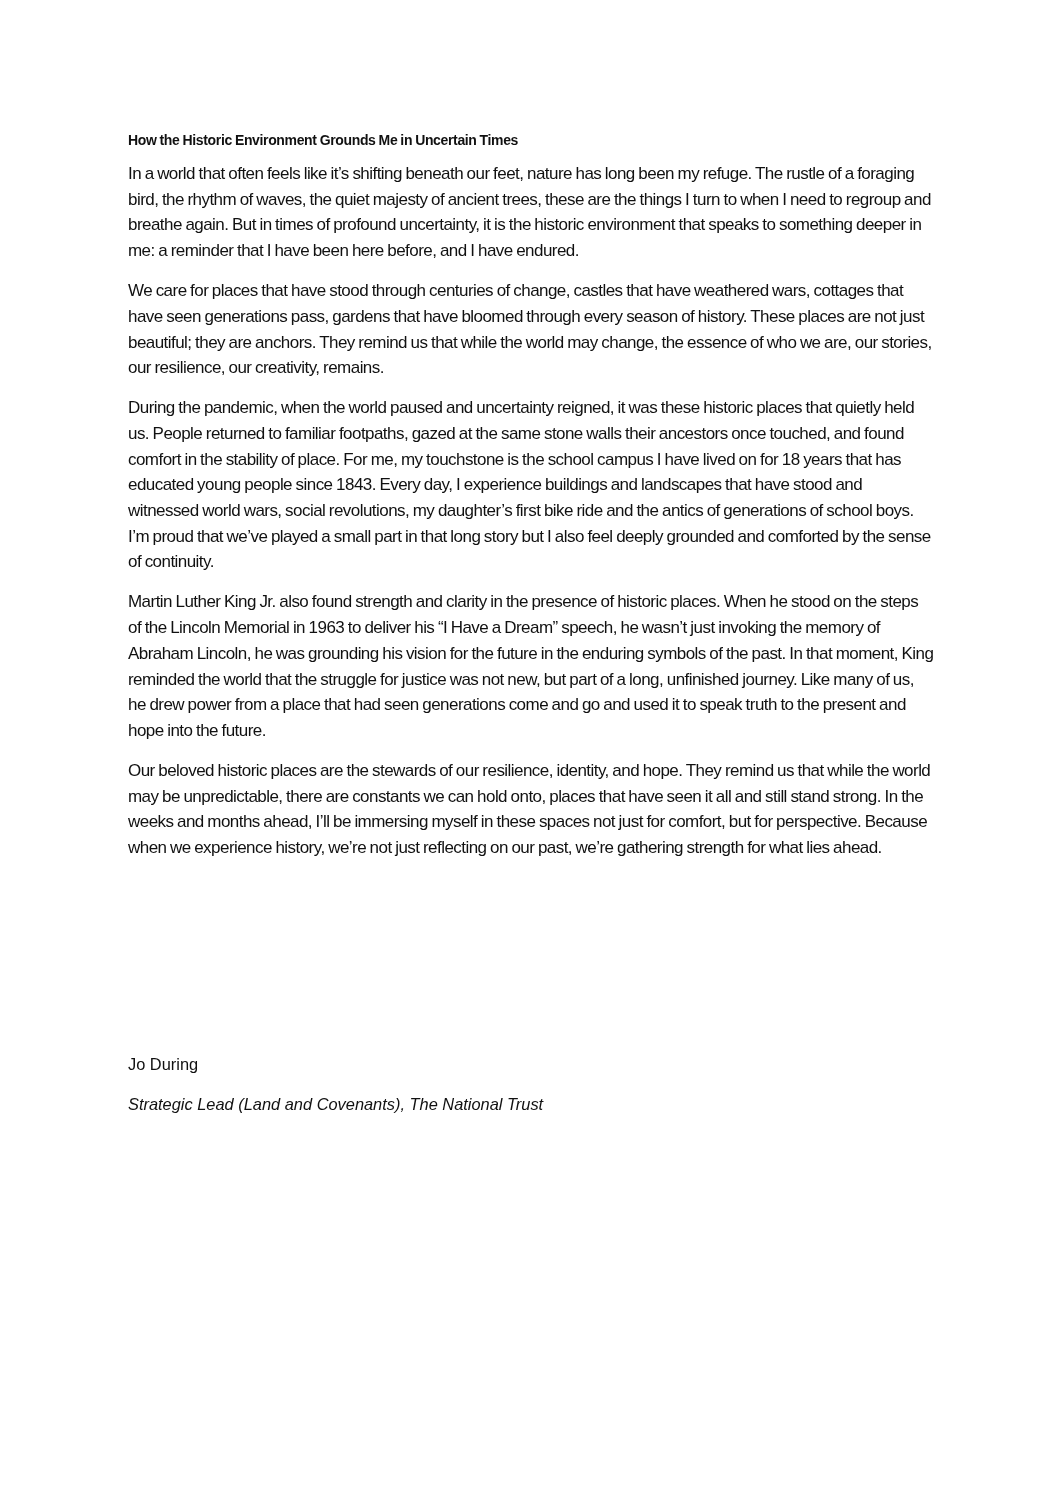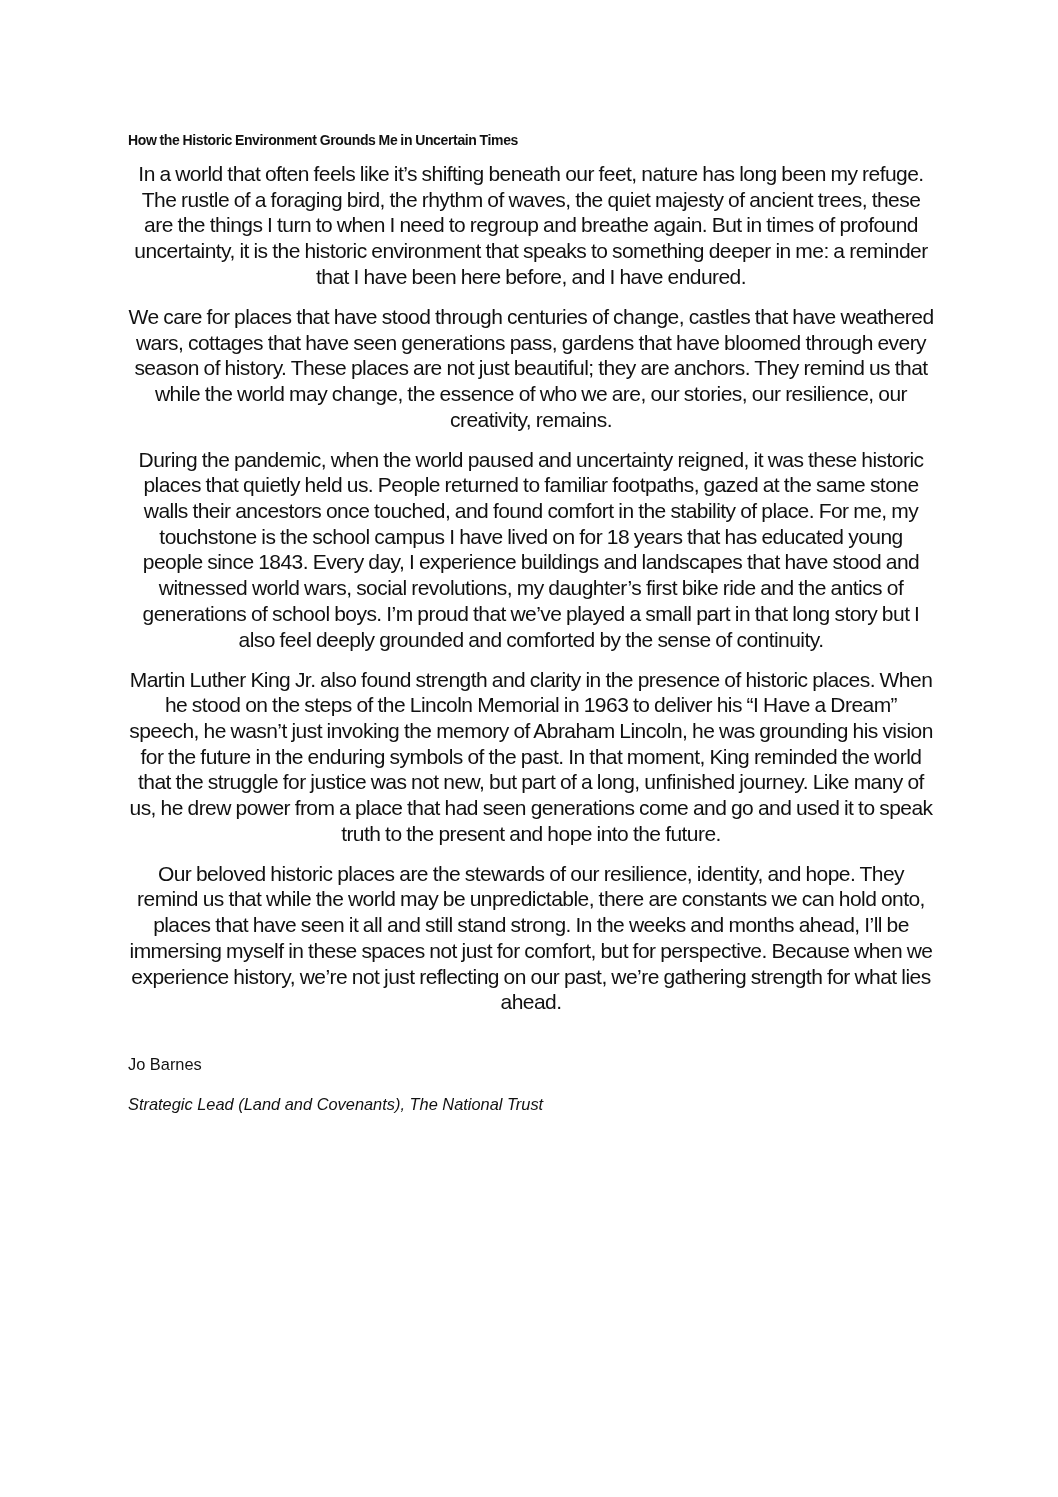--- a/index.html
+++ b/index.html
@@ -23,26 +23,25 @@
     }
     .title {
       font-weight: bold;
       font-size: 14px;
       line-height: 24px;
       margin: 0 0 9px 0;
       letter-spacing: -0.35px;
       word-spacing: -0.5px;
     }
     .para {
-      font-size: 21px;
+      font-size: 17px;
       line-height: 25.7px;
       margin: 0 0 14.3px 0;
       letter-spacing: -0.55px;
       word-spacing: -0.6px;
-      text-align: center;
     }
     .signature {
       position: absolute;
       left: 128px;
       top: 1052px;
       width: 806px;
     }
     .sig-name {
       font-size: 16.4px;
       line-height: 24px;
@@ -61,15 +60,15 @@
 <div class="page">
   <h1 class="title">How the Historic Environment Grounds Me in Uncertain Times</h1>
   <p class="para">In a world that often feels like it’s shifting beneath our feet, nature has long been my refuge. The rustle of a foraging bird, the rhythm of waves, the quiet majesty of ancient trees, these are the things I turn to when I need to regroup and breathe again. But in times of profound uncertainty, it is the historic environment that speaks to something deeper in me: a reminder that I have been here before, and I have endured.</p>
   <p class="para">We care for places that have stood through centuries of change, castles that have weathered wars, cottages that have seen generations pass, gardens that have bloomed through every season of history. These places are not just beautiful; they are anchors. They remind us that while the world may change, the essence of who we are, our stories, our resilience, our creativity, remains.</p>
   <p class="para">During the pandemic, when the world paused and uncertainty reigned, it was these historic places that quietly held us. People returned to familiar footpaths, gazed at the same stone walls their ancestors once touched, and found comfort in the stability of place.  For me, my touchstone is the school campus I have lived on for 18 years that has educated young people since 1843.  Every day, I experience buildings and landscapes that have stood and witnessed world wars, social revolutions, my daughter’s first bike ride and the antics of generations of school boys. I’m proud that we’ve played a small part in that long story but I also feel deeply grounded and comforted by the sense of continuity.</p>
   <p class="para">Martin Luther King Jr. also found strength and clarity in the presence of historic places. When he stood on the steps of the Lincoln Memorial in 1963 to deliver his “I Have a Dream” speech, he wasn’t just invoking the memory of Abraham Lincoln, he was grounding his vision for the future in the enduring symbols of the past. In that moment, King reminded the world that the struggle for justice was not new, but part of a long, unfinished journey. Like many of us, he drew power from a place that had seen generations come and go and used it to speak truth to the present and hope into the future.</p>
   <p class="para">Our beloved historic places are the stewards of our resilience, identity, and hope. They remind us that while the world may be unpredictable, there are constants we can hold onto, places that have seen it all and still stand strong. In the weeks and months ahead, I’ll be immersing myself in these spaces not just for comfort, but for perspective. Because when we experience history, we’re not just reflecting on our past, we’re gathering strength for what lies ahead.</p>
 </div>
 
 <div class="signature">
-  <p class="sig-name">Jo Barnes</p>
+  <p class="sig-name">Jo During</p>
   <p class="sig-role">Strategic Lead (Land and Covenants), The National Trust</p>
 </div>
 
 </body></html>

